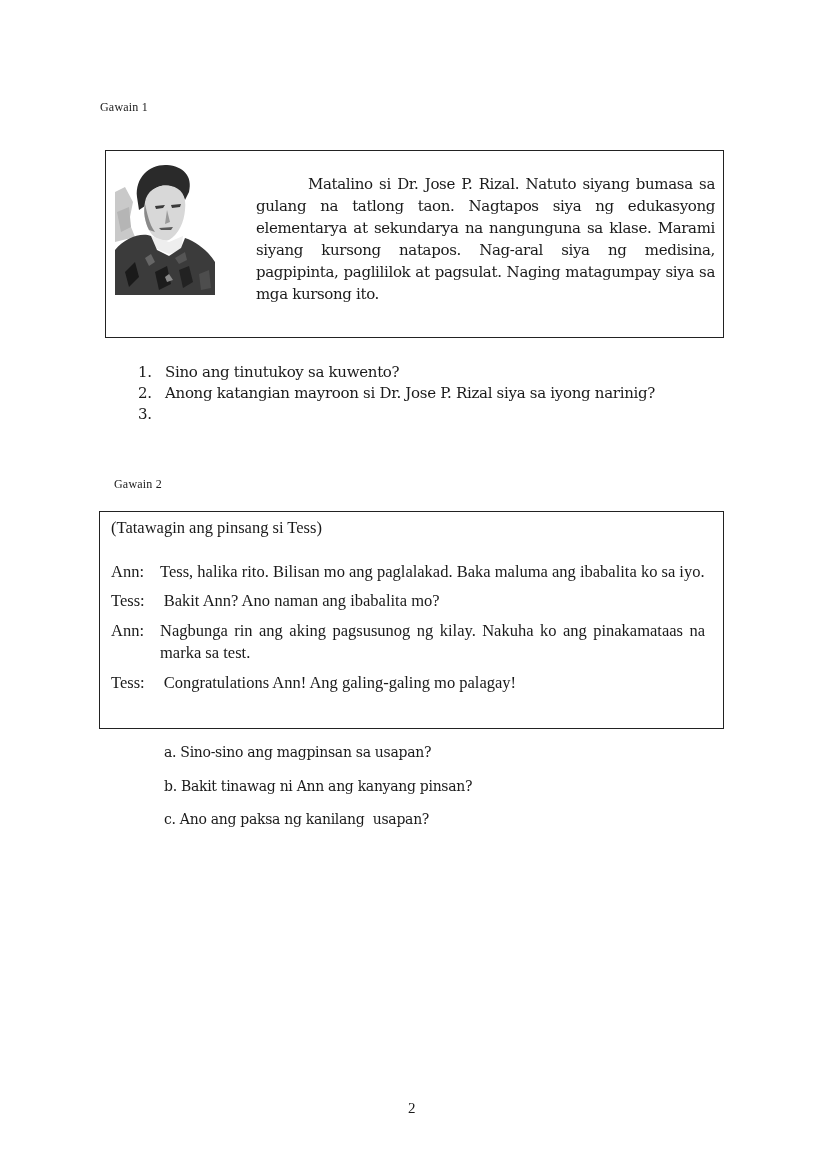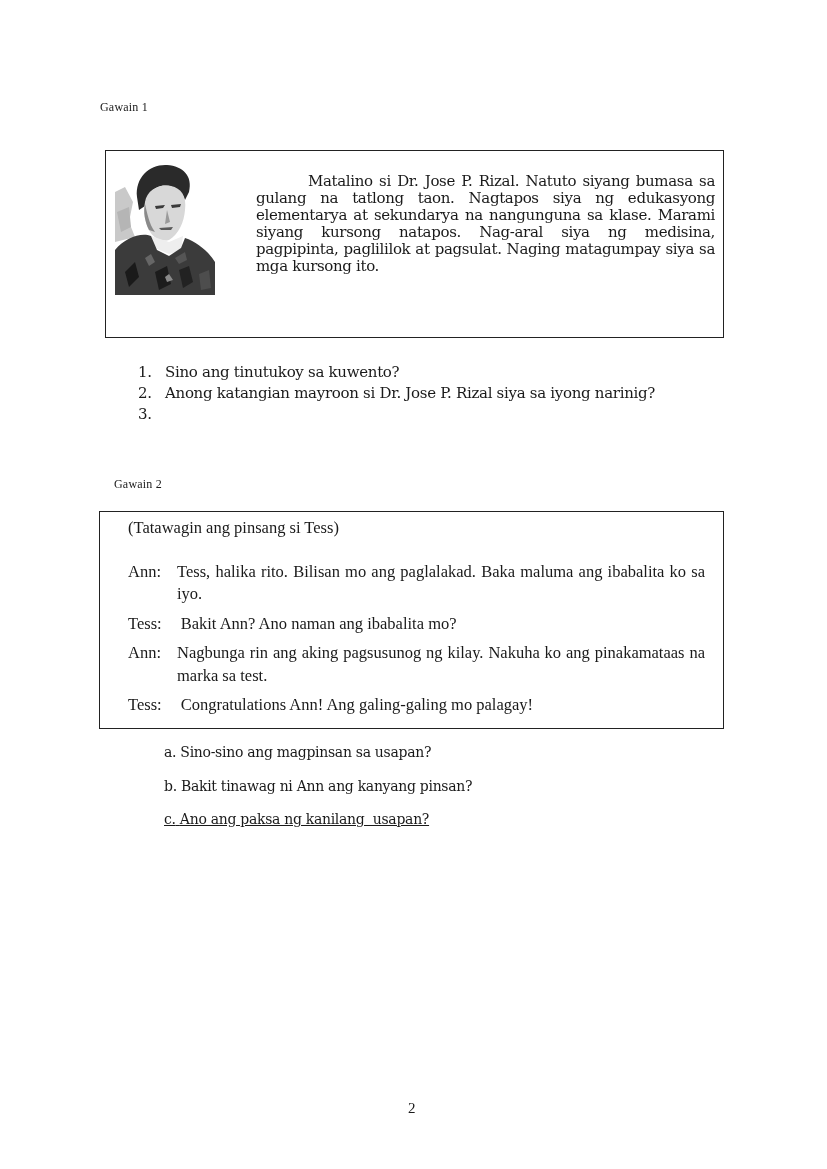--- a/index.html
+++ b/index.html
@@ -21,21 +21,21 @@
       font-family: Liberation Serif, serif;
       letter-spacing: 0.2px;
     }
     .box {
       border: 1.5px solid #222;
       box-sizing: border-box;
       background: #fff;
     }
     .story {
       font-size: 15px;
-      line-height: 17px;
+      line-height: 22px;
       text-align: justify;
       text-indent: 52px;
       font-family: "DejaVu Serif", serif;
       letter-spacing: -0.35px;
     }
     .qlist {
       list-style: none;
       margin: 0;
       padding: 0;
       font-size: 15px;
@@ -127,21 +127,21 @@
     <span class="num">2.</span>
     <span>Anong katangian mayroon si Dr. Jose P. Rizal siya sa iyong narinig?</span>
   </li>
   <li>
     <span class="num">3.</span>
   </li>
 </ol>
 
 <div class="abs heading" style="left:114px; top:477px;">Gawain 2</div>
 
-<div class="abs box dialog" style="left:99px; top:511px; width:625px; height:218px; padding:4px 18px 0 28px;">
+<div class="abs box dialog" style="left:99px; top:511px; width:625px; height:218px; padding:4px 18px 0 11px;">
 
   <div style="margin-top:1px; margin-bottom:21px;">(Tatawagin ang pinsang si Tess)</div>
 
   <div class="dline" style="margin-bottom:7px;">
     <span class="speaker-ann">Ann:</span>
     <span class="dtext">Tess, halika rito. Bilisan mo ang paglalakad. Baka maluma ang ibabalita ko sa iyo.</span>
   </div>
 
   <div class="dline" style="margin-bottom:7px;">
     <span class="speaker-tess">Tess:</span>
@@ -160,18 +160,18 @@
 </div>
 
 <div class="abs subq" style="left:164px; top:742px;">
   <span>a.</span>
   <span>Sino-sino ang magpinsan sa usapan?</span>
 </div>
 <div class="abs subq" style="left:164px; top:776px;">
   <span>b.</span>
   <span>Bakit tinawag ni Ann ang kanyang pinsan?</span>
 </div>
-<div class="abs subq" style="left:164px; top:809px;text-decoration:underline;">
+<div class="abs subq" style="left:164px; top:809px;">
   <span>c.</span>
   <span style="white-space:pre;">Ano ang paksa ng kanilang  usapan?</span>
 </div>
 
 <div class="abs" style="left:408px; top:1100px; font-size:15px; font-family:'Liberation Serif', serif;">2</div>
 
 </body></html>

